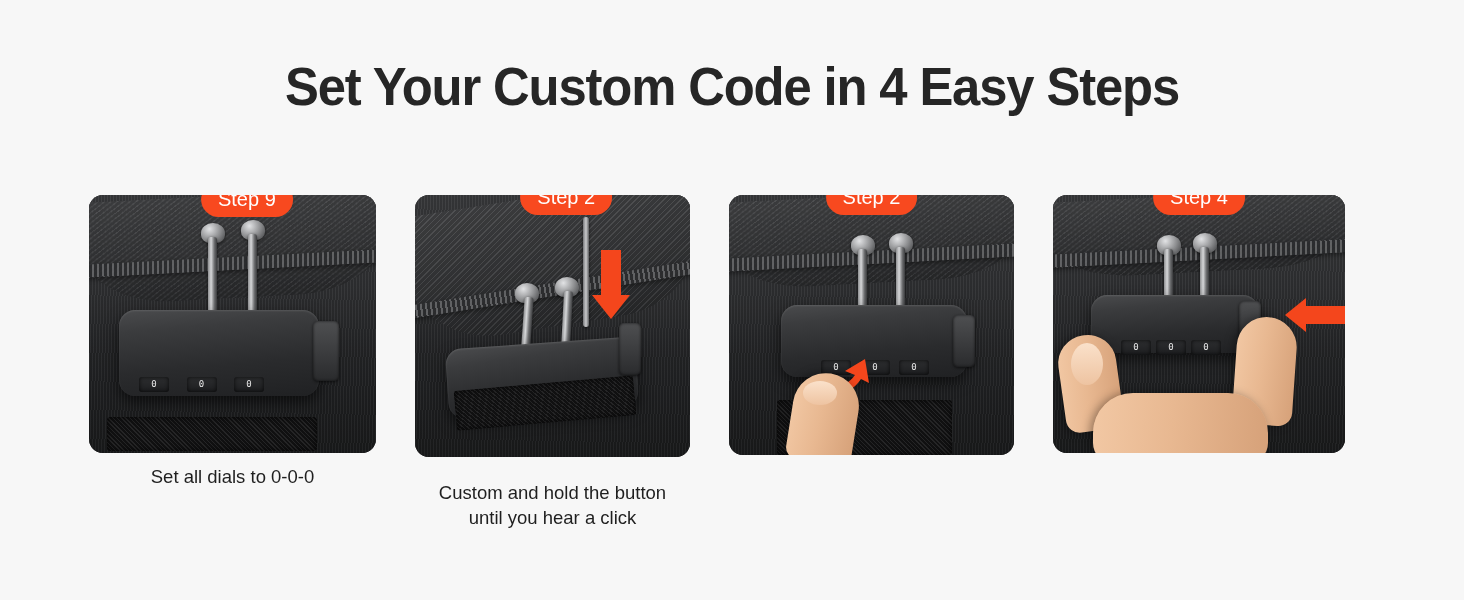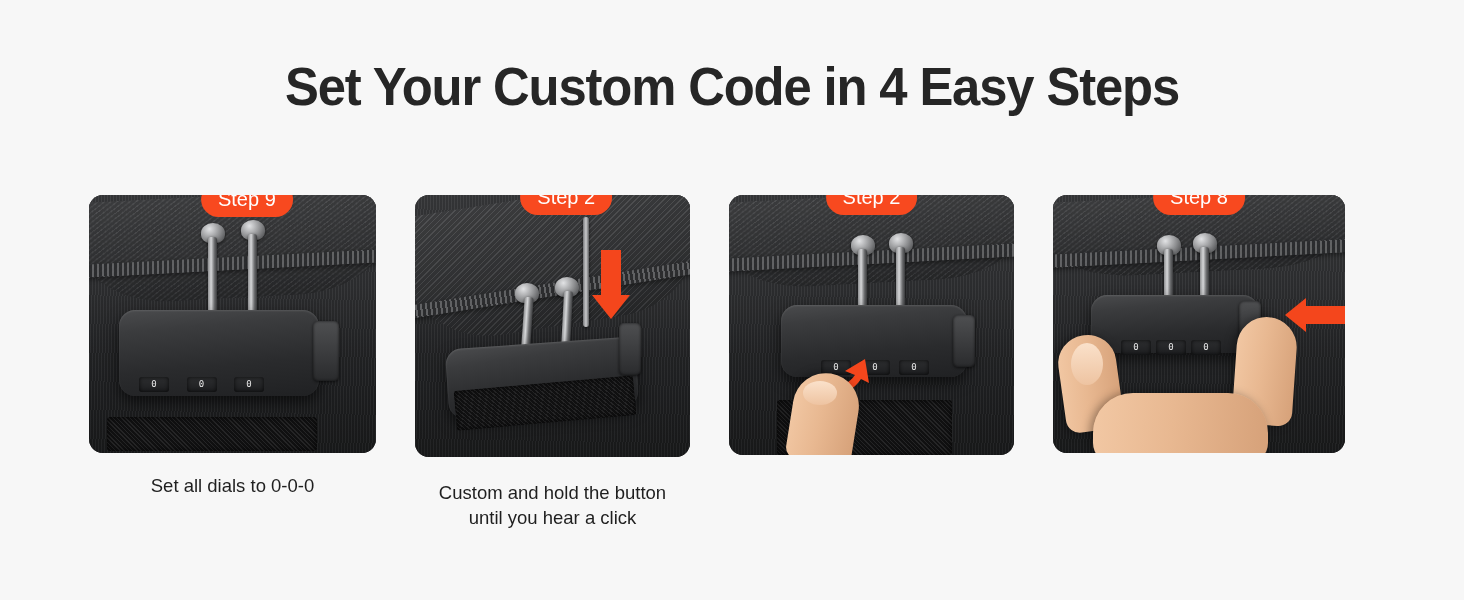--- a/index.html
+++ b/index.html
@@ -225,21 +225,21 @@
   
   .caption {
     margin-top: 24px;
     text-align: center;
     font-size: 18.5px;
     line-height: 1.33;
     color: #1f1f1f;
     white-space: pre-line;
     width: 115%;
   }
-  .step-1 .caption { margin-top: 21px; }
+  .step-1 .caption { margin-top: 12px; }
 </style>
 </head>
 <body>
 
 <h1 class="page-title">Set Your Custom Code in 4 Easy Steps</h1>
 
 <div class="steps-row">
 
   <div class="step step-1">
     <div class="photo-card">
@@ -367,17 +367,17 @@
       </div>
 
       <div class="finger" style="left:8px; top:140px; width:58px; height:96px; border-radius:28px 28px 14px 14px; transform:rotate(-8deg);"></div>
       <div class="nail" style="left:18px; top:148px; width:32px; height:42px;"></div>
       <div class="finger" style="left:182px; top:122px; width:60px; height:108px; border-radius:30px 30px 14px 14px; transform:rotate(4deg);"></div>
       <div class="finger" style="left:40px; top:198px; width:175px; height:70px; border-radius:40px 40px 20px 20px;"></div>
 
       <div class="arrow-shaft-h" style="left:252px; top:111px; width:50px; height:18px;"></div>
       <div class="arrow-head-left" style="left:232px; top:103px;"></div>
 
-      <div class="step-badge">Step 8</div>
+      <div class="step-badge">Step 4</div>
     </div>
   </div>
 
 </div>
 
 </body></html>

